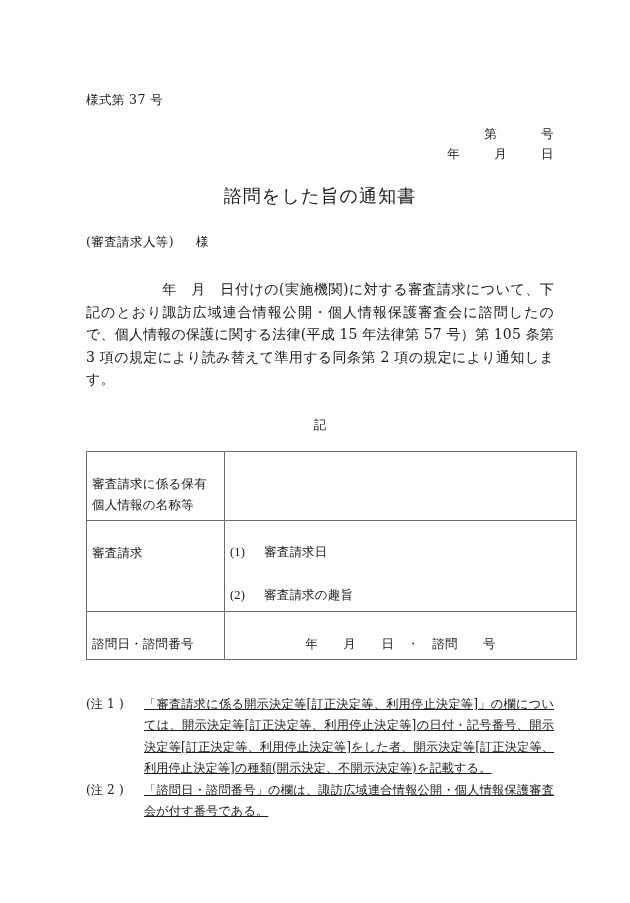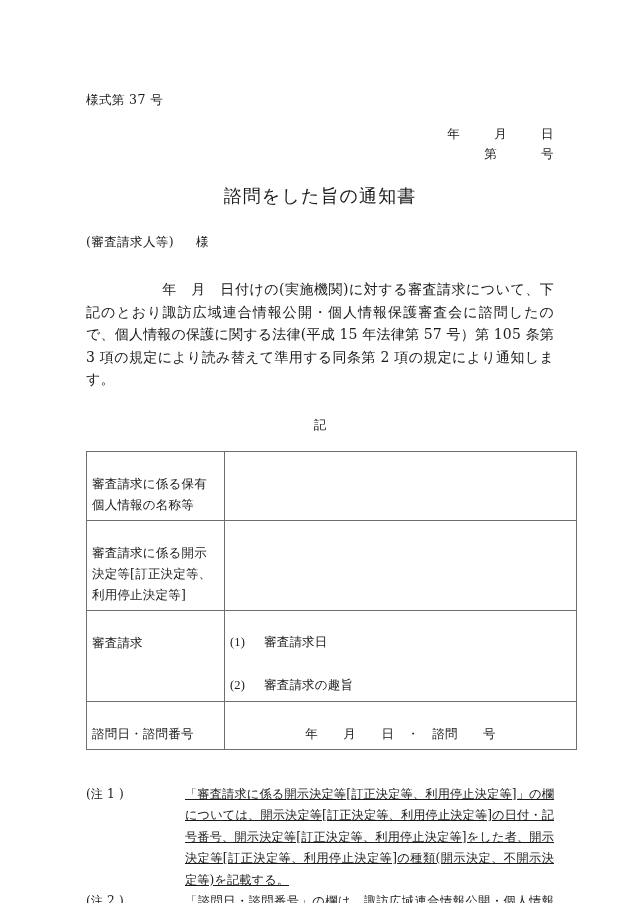--- a/index.html
+++ b/index.html
@@ -127,21 +127,20 @@
   .notes {
     margin-top: 34px;
     font-size: 12.2px;
     line-height: 21.5px;
     letter-spacing: 0.1px;
   }
   .note-row {
     display: flex;
     align-items: flex-start;
     margin-bottom: 0;
-    gap: 41px;
   }
   .note-tag {
     flex: 0 0 auto;
     width: 58px;
     white-space: nowrap;
   }
   .note-body {
     flex: 1 1 auto;
     text-align: justify;
     text-justify: inter-ideograph;
@@ -150,41 +149,37 @@
 </style>
 </head>
 <body>
 
 <div class="page">
   <div class="content">
 
     <div class="form-no">様式第 37 号</div>
 
     <div class="doc-meta">
+      <span class="meta-line"><span>第</span><span class="sp-wide"></span><span>号</span></span>
       <span class="meta-line"><span>年</span><span class="sp-mid"></span><span>月</span><span class="sp-mid"></span><span>日</span></span>
-      <span class="meta-line"><span>第</span><span class="sp-wide"></span><span>号</span></span>
     </div>
 
     <div class="doc-title">諮問をした旨の通知書</div>
 
     <div class="addressee"><span>(審査請求人等)</span><span class="honorific">様</span></div>
 
 
     <div class="body-text"><span class="lead-indent"></span><span>年　月　日付けの(実施機関)に対する審査請求について、下記のとおり諏訪広域連合情報公開・個人情報保護審査会に諮問したので、個人情報の保護に関する法律(平成 15 年法律第 57 号）第 105 条第 3 項の規定により読み替えて準用する同条第 2 項の規定により通知します。</span></div>
 
     <div class="ki">記</div>
 
     <table class="form-table">
       <tbody>
         <tr class="row-name">
           <td class="label-cell">審査請求に係る保有個人情報の名称等</td>
-          <td class="value-cell"></td>
-        </tr>
-        <tr class="row-decide">
-          <td class="label-cell">審査請求に係る開示決定等[訂正決定等、利用停止決定等]</td>
           <td class="value-cell"></td>
         </tr>
         <tr class="row-req">
           <td class="label-cell">審査請求</td>
           <td class="value-cell">
             <span class="num-item"><span class="num">(1)</span><span>審査請求日</span></span>
             <span class="num-gap"></span>
             <span class="num-item"><span class="num">(2)</span><span>審査請求の趣旨</span></span>
           </td>
         </tr>

